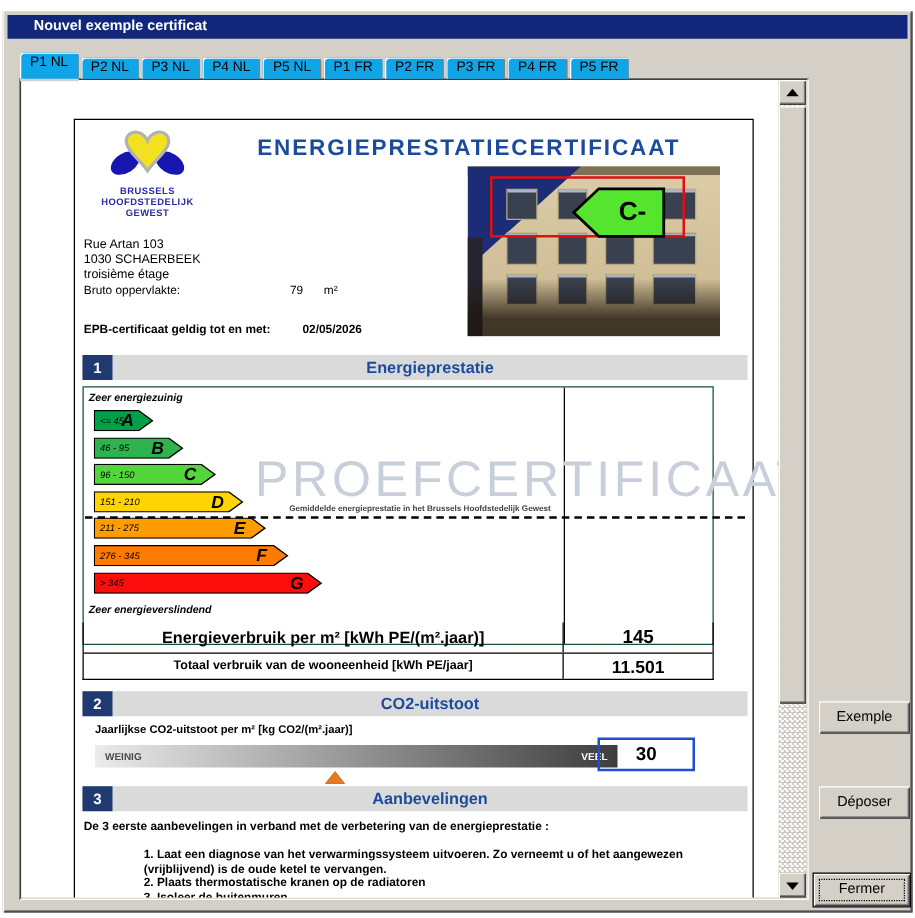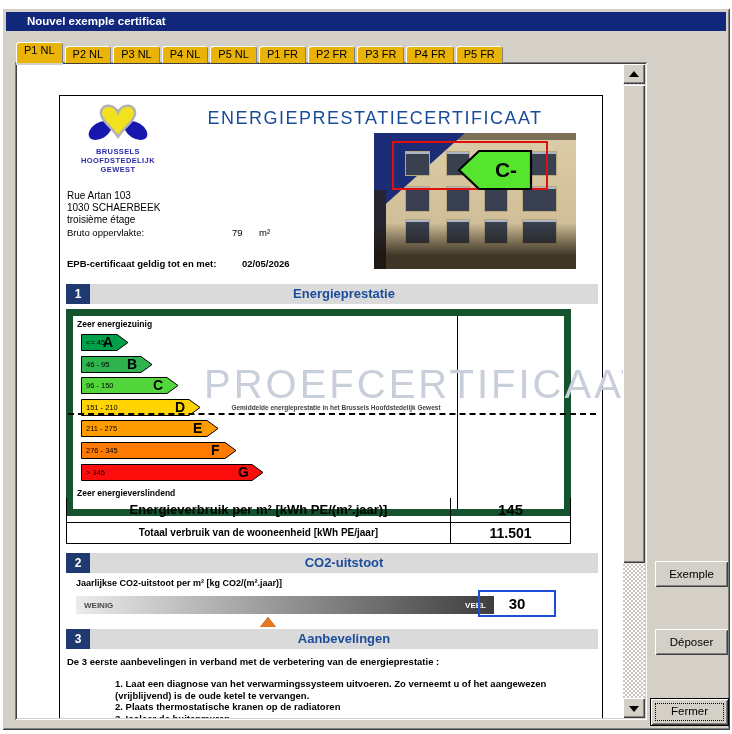--- a/index.html
+++ b/index.html
@@ -6,21 +6,21 @@
   body{width:732px;height:734px;background:#ffffff;position:relative;
        font-family:"Liberation Sans",sans-serif;overflow:hidden;}
 
   
   .dialog{position:absolute;left:2px;top:8px;width:728px;height:722px;background:#d4d0c8;
           box-shadow:inset 1px 1px 0 #ffffff, inset -1px -1px 0 #404040,
                      inset 2px 2px 0 #d4d0c8, inset -2px -2px 0 #808080;}
   .titlebar{position:absolute;left:4px;top:4px;right:4px;height:19px;background:#10277c;
             color:#fff;font-size:11.5px;font-weight:bold;line-height:19px;padding-left:21px;}
   .tabstrip{position:absolute;left:14px;top:33px;height:22px;display:flex;align-items:flex-end;z-index:3;}
-  .tab{height:17px;padding:0 8px;font-size:11px;line-height:17px;background:#eab308;color:#000;
+  .tab{height:17px;padding:0 8px;font-size:11px;line-height:17px;background:#0ea5e9;color:#000;
        border-radius:3px 3px 0 0;margin-right:2px;
        box-shadow:inset 1px 1px 0 #ffffff, inset -1px 0 0 #808080;}
   .tab.active{height:21px;font-weight:normal;z-index:4;
        box-shadow:inset 1px 1px 0 #ffffff, inset -1px 0 0 #808080, 0 2px 0 #d4d0c8;}
   .panel{position:absolute;left:13px;top:54px;width:632px;height:658px;background:#d4d0c8;
          box-shadow:inset 1px 1px 0 #808080, inset -1px -1px 0 #ffffff,
                     inset 2px 2px 0 #404040, inset -2px -2px 0 #d4d0c8;z-index:2;}
   .viewport{position:absolute;left:2px;top:2px;width:606px;height:654px;background:#ffffff;overflow:hidden;}
   
   .scrollbar{position:absolute;right:2px;top:2px;width:22px;height:654px;
@@ -44,21 +44,21 @@
   .btn-exemple{left:653px;top:553px;}
   .btn-deposer{left:653px;top:621px;}
   .btn-default{left:648px;top:690px;width:79px;height:28px;border:1px solid #000;box-sizing:border-box;line-height:25px;}
   .btn-default .focusrect{position:absolute;left:4px;top:4px;right:4px;bottom:4px;border:1px dotted #000;}
 
   
   .page{position:absolute;left:42px;top:31px;width:544px;height:980px;background:#fff;
         border:1px solid #000;box-sizing:border-box;}
   .page *{box-sizing:border-box;}
   .cert-title{position:absolute;left:110px;top:12px;width:410px;text-align:center;
-        font-size:18px;font-weight:normal;color:#1b4c9c;letter-spacing:1.5px;}
+        font-size:18px;font-weight:bold;color:#1b4c9c;letter-spacing:1.5px;}
   .logo{position:absolute;left:18px;top:4px;width:80px;text-align:center;}
   .logo-text{margin-top:1px;color:#2b2ba8;font-weight:bold;font-size:7.5px;line-height:9px;letter-spacing:.4px;}
   .addr{position:absolute;left:7px;top:94px;font-size:10px;line-height:12px;color:#000;}
   .area-line{position:absolute;left:7px;top:131px;font-size:9.5px;}
   .area-val{position:absolute;left:165px;top:0;}
   .area-unit{position:absolute;left:192px;top:0;}
   .validity{position:absolute;left:7px;top:162px;font-size:9.5px;font-weight:bold;}
   .validity-val{position:absolute;left:175px;top:0;}
 
   
@@ -74,21 +74,21 @@
   .photo .redrect{position:absolute;left:9%;top:6%;width:77%;height:36%;border:2px solid #e01010;}
 
   
   .sec{position:absolute;left:6px;width:532px;height:20px;background:#dadada;}
   .sec .num{position:absolute;left:0;top:0;width:24px;height:20px;background:#1e3a70;color:#fff;
             font-weight:bold;font-size:12px;text-align:center;line-height:20px;}
   .sec .sec-title{position:absolute;left:24px;right:0;top:0;text-align:center;color:#1b4c9c;
             font-weight:bold;font-size:13px;line-height:20px;}
 
   
-  .escale{position:absolute;left:6px;top:213px;width:505px;height:207px;border:7px solid #14532d;background:#fff;}
+  .escale{position:absolute;left:6px;top:213px;width:505px;height:207px;border:1px solid #14532d;background:#fff;font-style:italic;}
   .escale .sep{position:absolute;left:384px;top:0;width:1px;height:100%;background:#000;}
   .e-top-label,.e-bottom-label{position:absolute;left:4px;font-size:8.5px;font-weight:bold;}
   .e-top-label{top:3px;} .e-bottom-label{top:172px;}
   .e-rows{position:absolute;left:8px;top:18px;}
   .e-row{position:relative;height:17px;margin-bottom:4.6px;}
   .e-range{position:absolute;left:5px;top:4px;font-size:7.5px;color:#000;z-index:2;}
   .e-letter{position:absolute;top:0;font-size:14px;font-weight:bold;color:#000;z-index:2;line-height:17px;}
   .rating-arrow{position:absolute;left:397px;top:53px;width:76px;height:42px;z-index:6;}
   .rating-label{position:absolute;left:22px;top:0;width:54px;text-align:center;
                 font-size:21px;font-weight:bold;line-height:42px;color:#000;}

